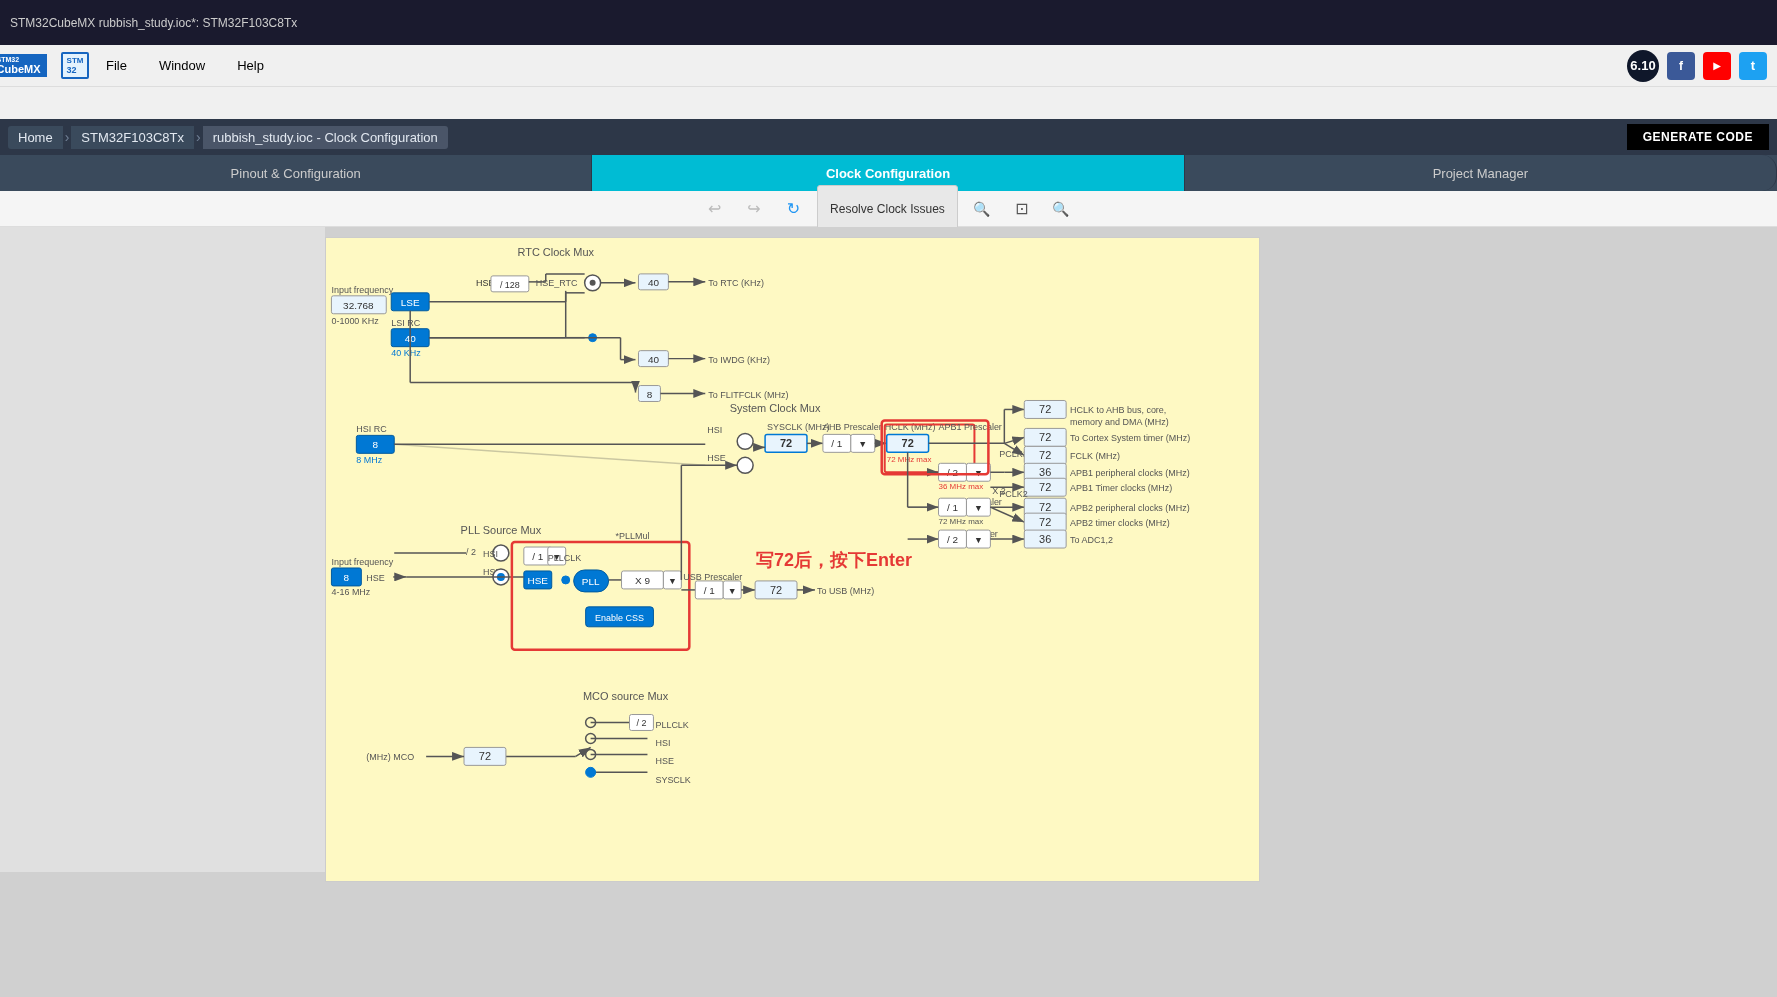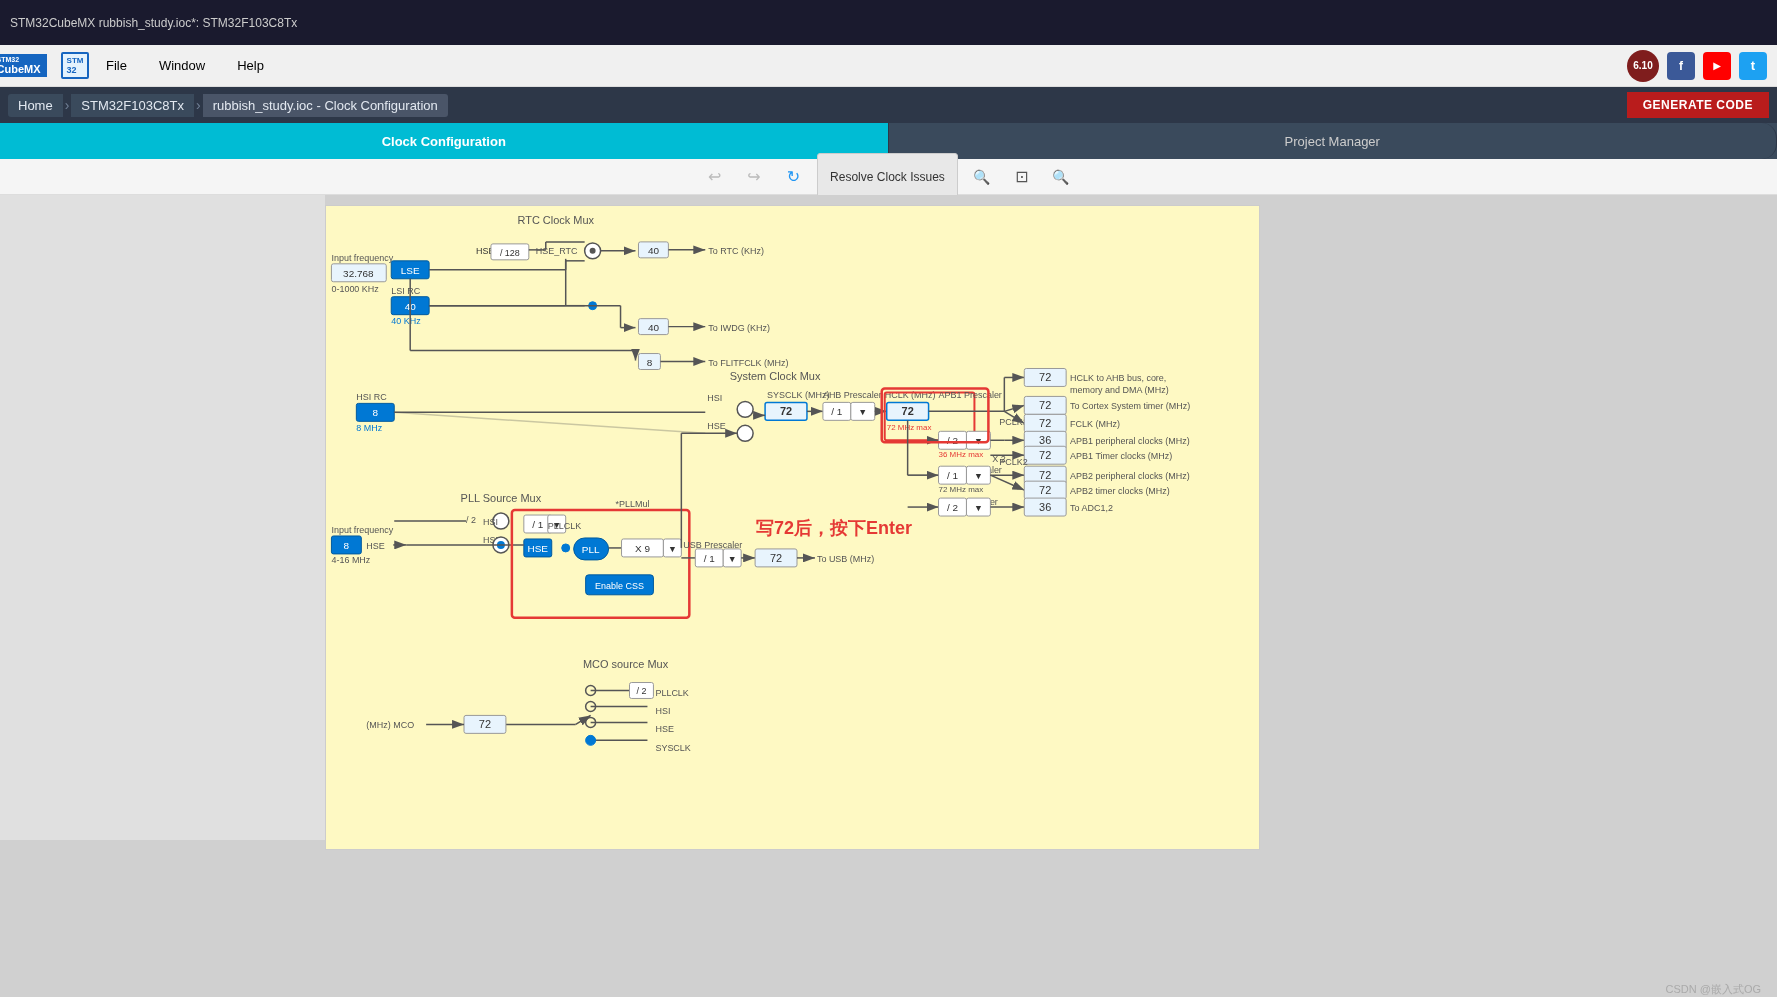--- a/index.html
+++ b/index.html
@@ -115,37 +115,38 @@
       <div style="background:#e3f2fd; border:2px solid #1565c0; padding:2px 4px; margin-left:14px; border-radius:2px;">
         <div style="font-size:8px; color:#1565c0; font-weight:bold;">STM</div>
         <div style="font-size:9px; color:#1565c0; font-weight:bold;">32</div>
       </div>
     </div>
   </div>
   <div style="padding:4px 16px; cursor:pointer; font-size:13px;">File</div>
   <div style="padding:4px 16px; cursor:pointer; font-size:13px;">Window</div>
   <div style="padding:4px 16px; cursor:pointer; font-size:13px;">Help</div>
   <div class="header-right" style="margin-left:auto; display:flex; align-items:center; gap:8px;">
-    <div style="background:#7f1d1d; color:white; border-radius:50%; width:32px; height:32px; display:flex; align-items:center; justify-content:center; font-size:10px; font-weight:bold;">6.10</div>
+    <div style="background:#0f172a; color:white; border-radius:50%; width:32px; height:32px; display:flex; align-items:center; justify-content:center; font-size:13px; font-weight:bold;">6.10</div>
     <div style="background:#3b5998; color:white; width:28px; height:28px; border-radius:4px; display:flex; align-items:center; justify-content:center; font-weight:bold; cursor:pointer;">f</div>
     <div style="background:#ff0000; color:white; width:28px; height:28px; border-radius:4px; display:flex; align-items:center; justify-content:center; font-size:10px; cursor:pointer;">▶</div>
     <div style="background:#1da1f2; color:white; width:28px; height:28px; border-radius:4px; display:flex; align-items:center; justify-content:center; font-weight:bold; font-size:13px; cursor:pointer;">t</div>
   </div>
 </div>
 
-<div id="breadcrumb" style="background:#2d3748; height:36px; display:flex; align-items:center; padding:0 8px;">
+<div id="breadcrumb" style="background:#2d3748; height:36px; display:flex; align-items:center; padding:0 8px;margin-top:32px;">
   <div style="color:#e2e8f0; font-size:13px; padding:4px 10px; cursor:pointer; background:#3a4a5c; border-radius:3px 0 0 3px;">Home</div>
   <div style="color:#718096; margin:0 2px; font-size:14px;">›</div>
   <div style="color:#e2e8f0; font-size:13px; padding:4px 10px; cursor:pointer; background:#3a4a5c; border-radius:0;">STM32F103C8Tx</div>
   <div style="color:#718096; margin:0 2px; font-size:14px;">›</div>
   <div style="color:#e2e8f0; font-size:13px; padding:4px 10px; cursor:pointer; background:#4a5568; border-radius:0 3px 3px 0;">rubbish_study.ioc - Clock Configuration</div>
-  <button style="margin-left:auto; background:#b91c1c; color:white; border:none; padding:6px 16px; font-size:12px; font-weight:bold; cursor:pointer; letter-spacing:0.5px;">GENERATE CODE</button>
+  <button style="margin-left:auto; background:#000000; color:white; border:none; padding:6px 16px; font-size:12px; font-weight:bold; cursor:pointer; letter-spacing:0.5px;">GENERATE CODE</button>
 </div>
 
 <div id="tabbar" style="background:#3a4a5c; height:36px; display:flex; align-items:stretch;">
+  <div style="flex:1; display:flex; align-items:center; justify-content:center; color:#ccc; font-size:13px; cursor:pointer; border-right:1px solid #2d3748;">Pinout &amp; Configuration</div>
   <div style="flex:1; display:flex; align-items:center; justify-content:center; background:#00bcd4; color:white; font-size:13px; font-weight:bold; cursor:pointer; border-right:1px solid #2d3748;">Clock Configuration</div>
   <div style="flex:1; display:flex; align-items:center; justify-content:center; color:#ccc; font-size:13px; cursor:pointer; border-right:1px solid #2d3748;border-radius:15px;">Project Manager</div>
 </div>
 
 <div id="toolbar" style="background:#f5f5f5; height:36px; display:flex; align-items:center; justify-content:center; gap:8px; border-bottom:1px solid #ddd;">
   <button style="background:none; border:1px solid transparent; padding:4px 8px; cursor:pointer; font-size:16px; color:#bbb; border-radius:3px;">↩</button>
   <button style="background:none; border:1px solid transparent; padding:4px 8px; cursor:pointer; font-size:16px; color:#bbb; border-radius:3px;">↪</button>
   <button style="background:none; border:1px solid transparent; padding:4px 8px; cursor:pointer; font-size:16px; color:#2196f3; border-radius:3px;">↻</button>
   <button style="background:#e8e8e8; border:1px solid #ccc; padding:16px 12px; cursor:pointer; font-size:12px; color:#333; border-radius:3px;">Resolve Clock Issues</button>
   <button style="background:none; border:none; padding:4px 8px; cursor:pointer; font-size:14px; color:#555;">🔍</button>

